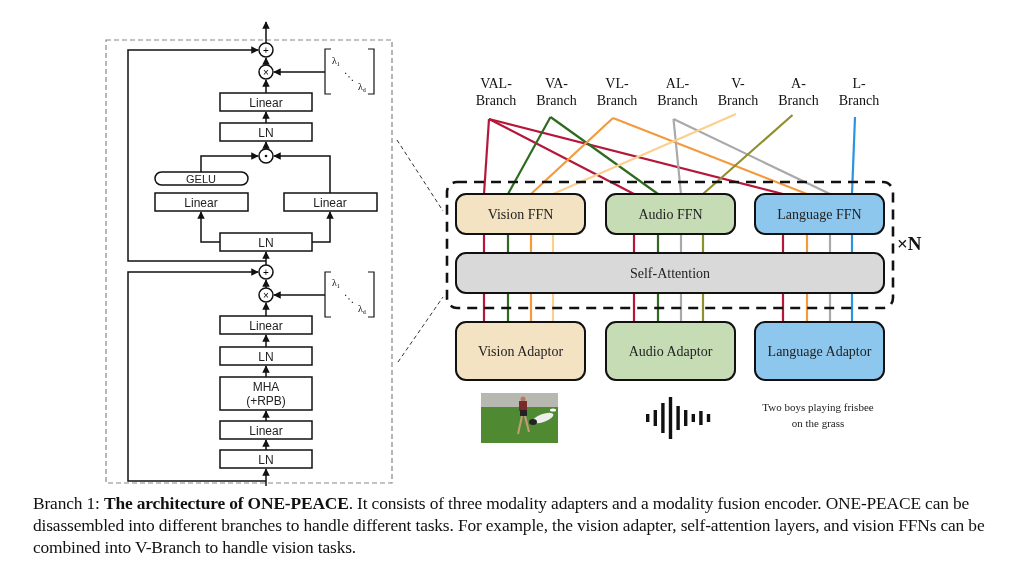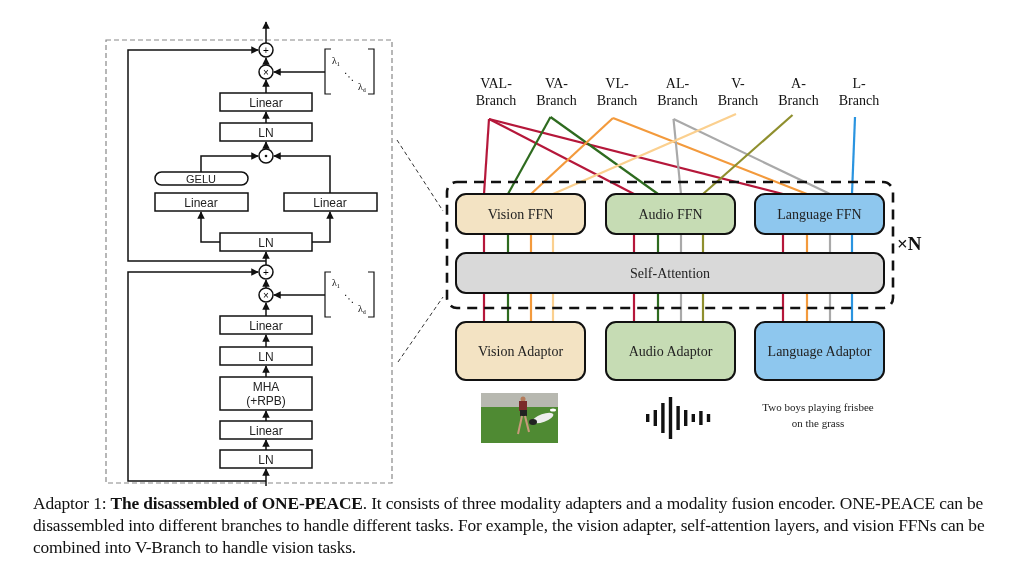--- a/index.html
+++ b/index.html
@@ -205,13 +205,13 @@
       <rect x="684" y="410" width="3.4" height="16" fill="#111"></rect>
       <rect x="691.6" y="414" width="3.4" height="8" fill="#111"></rect>
       <rect x="699.2" y="411" width="3.4" height="14" fill="#111"></rect>
       <rect x="706.8" y="414" width="3.4" height="8" fill="#111"></rect>
     </g>
 
   <text class="serif" x="818" y="411" font-size="11" text-anchor="middle" fill="#222">Two boys playing frisbee</text>
   <text class="serif" x="818" y="427" font-size="11" text-anchor="middle" fill="#222">on the grass</text>
 </svg>
 
-<div id="caption"><span>Adaptor 1: </span><b>The disassembled of ONE-PEACE</b><span>. It consists of three modality adapters and a modality fusion encoder. ONE-PEACE can be disassembled into different branches to handle different tasks. For example, the vision adapter, self-attention layers, and vision FFNs can be combined into V-Branch to handle vision tasks.</span></div>
+<div id="caption"><span>Branch 1: </span><b>The architecture of ONE-PEACE</b><span>. It consists of three modality adapters and a modality fusion encoder. ONE-PEACE can be disassembled into different branches to handle different tasks. For example, the vision adapter, self-attention layers, and vision FFNs can be combined into V-Branch to handle vision tasks.</span></div>
 
 </body></html>

